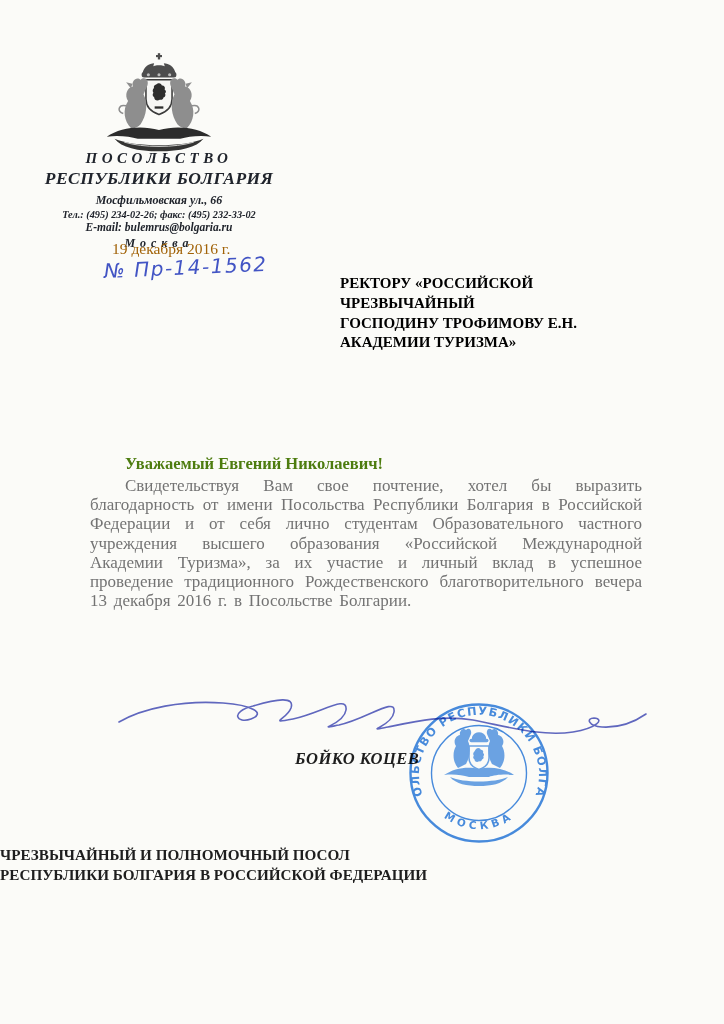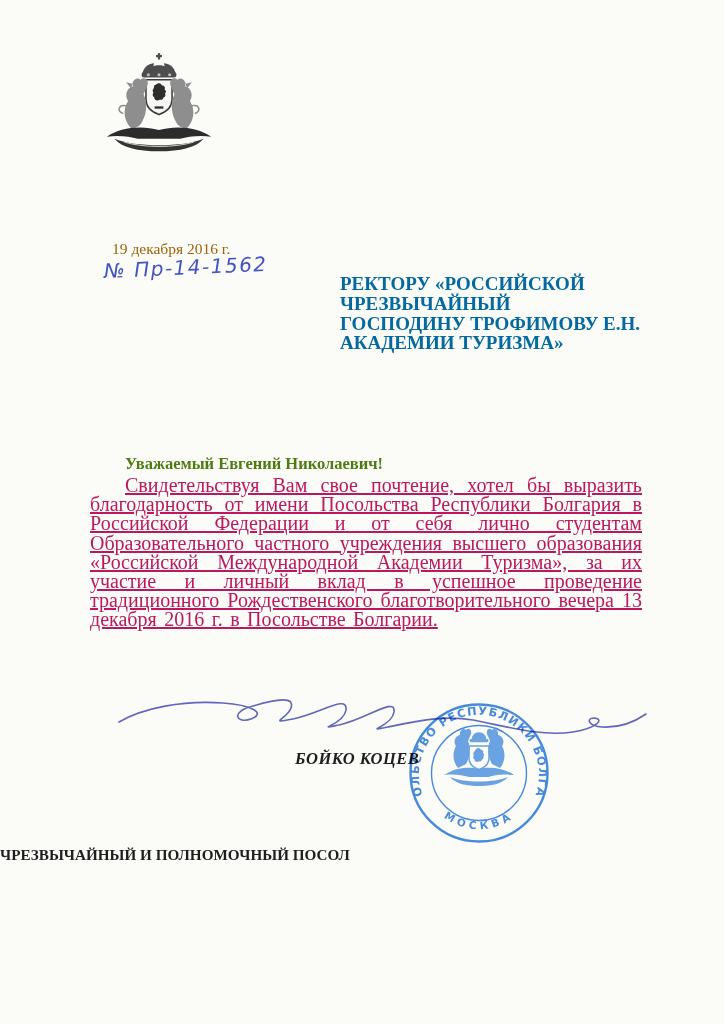--- a/index.html
+++ b/index.html
@@ -28,30 +28,30 @@
   }
   .ref {
     position:absolute; left:104px; top:259px;
     font-family:"DejaVu Sans", sans-serif; font-style:italic;
     font-size:20px; letter-spacing:1.5px; color:#4254c4;
     transform:rotate(-2.5deg); transform-origin:left center;
   }
 
   .recipient {
     position:absolute; left:340px; top:274px;
-    font-size:19px; font-weight:bold; line-height:19.8px; color:#0369a1;
+    font-size:15px; font-weight:bold; line-height:19.8px; color:#000000;
   }
 
   .salutation {
     position:absolute; left:125px; top:454px;
     font-size:16.5px; font-weight:bold; color:#4d7c0f;
   }
   .body-text {
     position:absolute; left:90px; top:476px; width:552px;
-    font-size:20px; line-height:19.2px; text-align:justify; color:#be185d;text-decoration:underline;
+    font-size:17px; line-height:19.2px; text-align:justify; color:#737373;
   }
   .body-text p { margin:0 0 11px 0; text-indent:35px; word-spacing:2.5px; }
 
   .signature { position:absolute; left:105px; top:686px; mix-blend-mode:multiply; }
 
   .sig-name {
     position:absolute; left:295px; top:749px;
     font-size:16.5px; font-weight:bold; letter-spacing:.5px; color:#1e1e1e;font-style:italic;
   }
   .sig-titles {
@@ -102,20 +102,28 @@
         </g>
         <path d="M26 56 C18 54 16 62 23 64" stroke="#8e8e8e" stroke-width="1.6" fill="none"></path>
       </g>
 
       <path d="M6 88 C20 78 42 76 60 81 C78 76 100 78 114 88 C102 86 90 88 82 90 L38 90 C30 88 18 86 6 88 Z" fill="#2c2c2c"></path>
       <path d="M14 90 C34 99 86 99 106 90 C99 99 82 103 60 103 C38 103 21 99 14 90 Z" fill="#343433"></path>
       <path d="M24 93.5 C44 99.5 76 99.5 96 93.5" stroke="#cfcfcd" stroke-width="1" fill="none"></path>
     </g>
   </svg>
 
+  <div class="letterhead">
+    <div class="lh-org1">ПОСОЛЬСТВО</div>
+    <div class="lh-org2">РЕСПУБЛИКИ БОЛГАРИЯ</div>
+    <div class="lh-addr">Мосфильмовская ул., 66</div>
+    <div class="lh-phone">Тел.: (495) 234-02-26; факс: (495) 232-33-02</div>
+    <div class="lh-email">E-mail: bulemrus@bolgaria.ru</div>
+    <div class="lh-city">Москва</div>
+  </div>
 
   <div class="date">19 декабря 2016 г.</div>
   <div class="ref">№ Пр-14-1562</div>
 
   <div class="recipient">
     <div>РЕКТОРУ «РОССИЙСКОЙ</div>
     <div>ЧРЕЗВЫЧАЙНЫЙ</div>
     <div>ГОСПОДИНУ ТРОФИМОВУ Е.Н.</div>
     <div>АКАДЕМИИ ТУРИЗМА»</div>
   </div>
@@ -140,20 +148,21 @@
              C 400 40, 436 51, 468 46
              C 492 42, 500 33, 489 32
              C 481 32, 483 40, 497 41
              C 514 42, 528 37, 541 28" fill="none" stroke="#5059be" stroke-width="1.6" stroke-linecap="round" opacity="0.9"></path>
   </svg>
 
   <div class="sig-name">БОЙКО КОЦЕВ</div>
 
   <div class="sig-titles">
     <div>ЧРЕЗВЫЧАЙНЫЙ И ПОЛНОМОЧНЫЙ ПОСОЛ</div>
+    <div>РЕСПУБЛИКИ БОЛГАРИЯ В РОССИЙСКОЙ ФЕДЕРАЦИИ</div>
   </div>
 
   <svg class="stamp" width="146" height="146" viewBox="0 0 146 146">
     <g opacity="0.88">
       <circle cx="73" cy="73" r="68.5" fill="none" stroke="#2f7ddf" stroke-width="2.4"></circle>
       <circle cx="73" cy="73" r="47.5" fill="none" stroke="#2f7ddf" stroke-width="1.4"></circle>
       <path id="stArcTop" d="M 16.5 95 A 60 60 0 1 1 129.5 95" fill="none"></path>
       <text font-size="11.3" fill="#2f7ddf" letter-spacing="1.2">
         <textPath href="#stArcTop" startOffset="50%" text-anchor="middle">ПОСОЛЬСТВО РЕСПУБЛИКИ БОЛГАРИЯ</textPath>
       </text>

